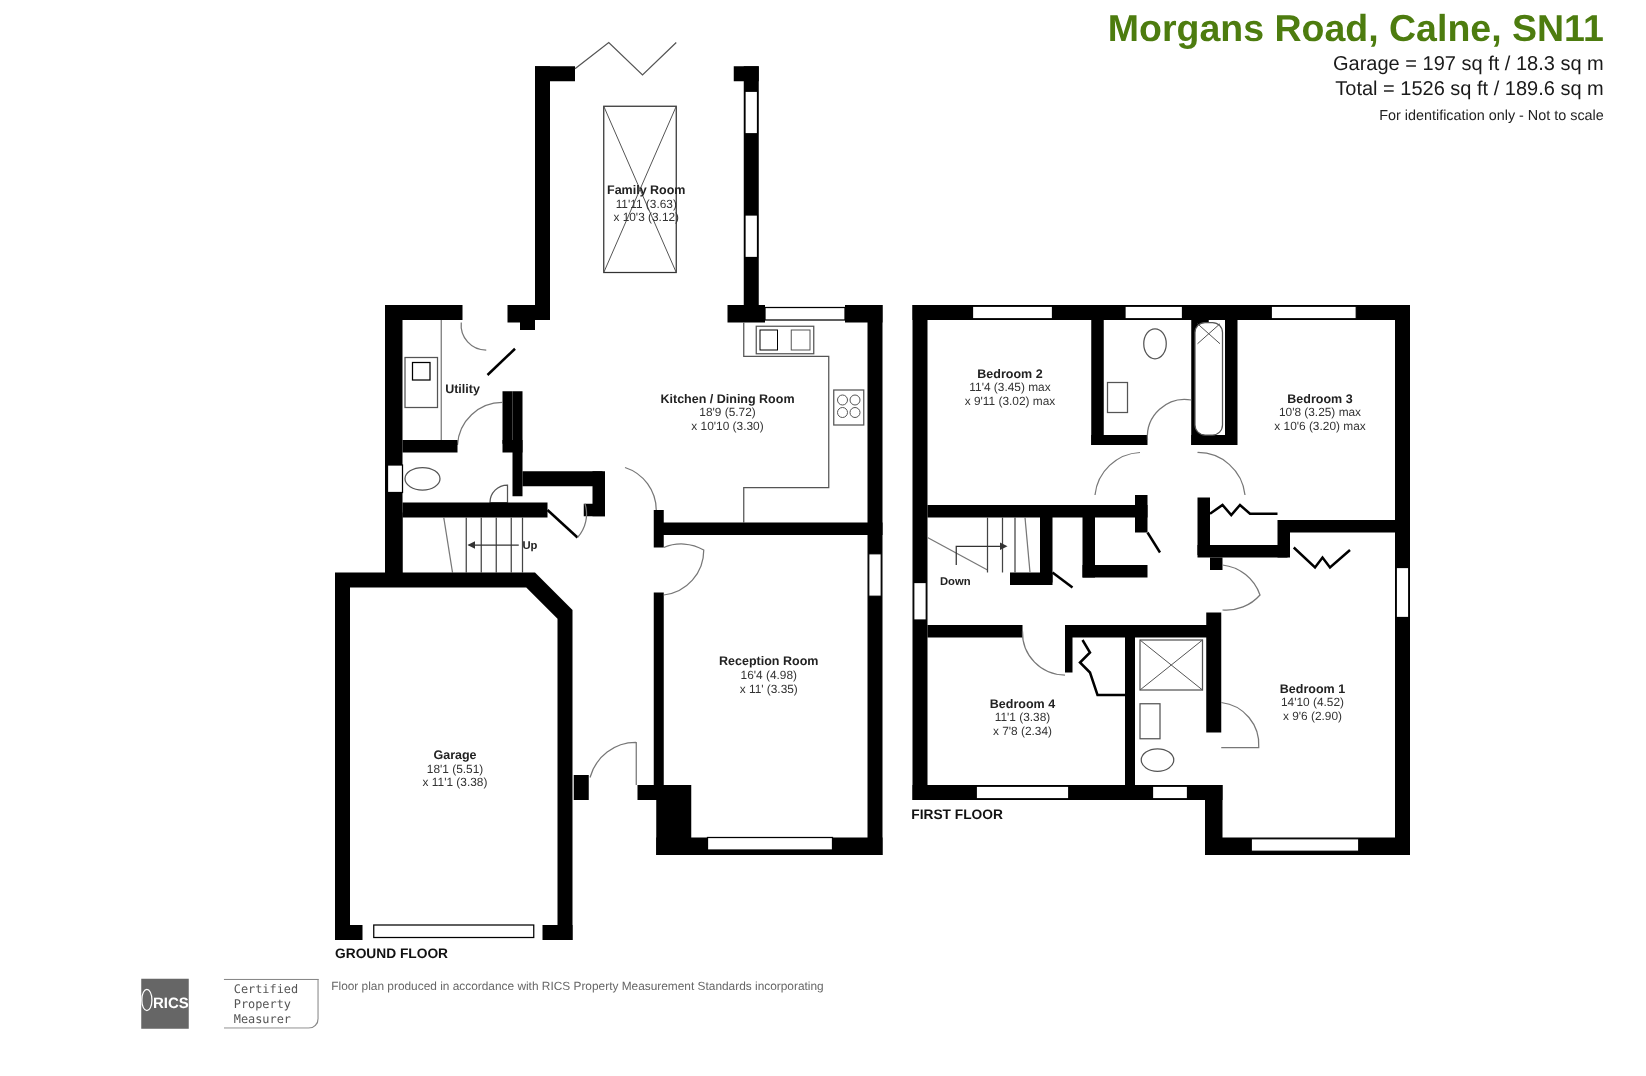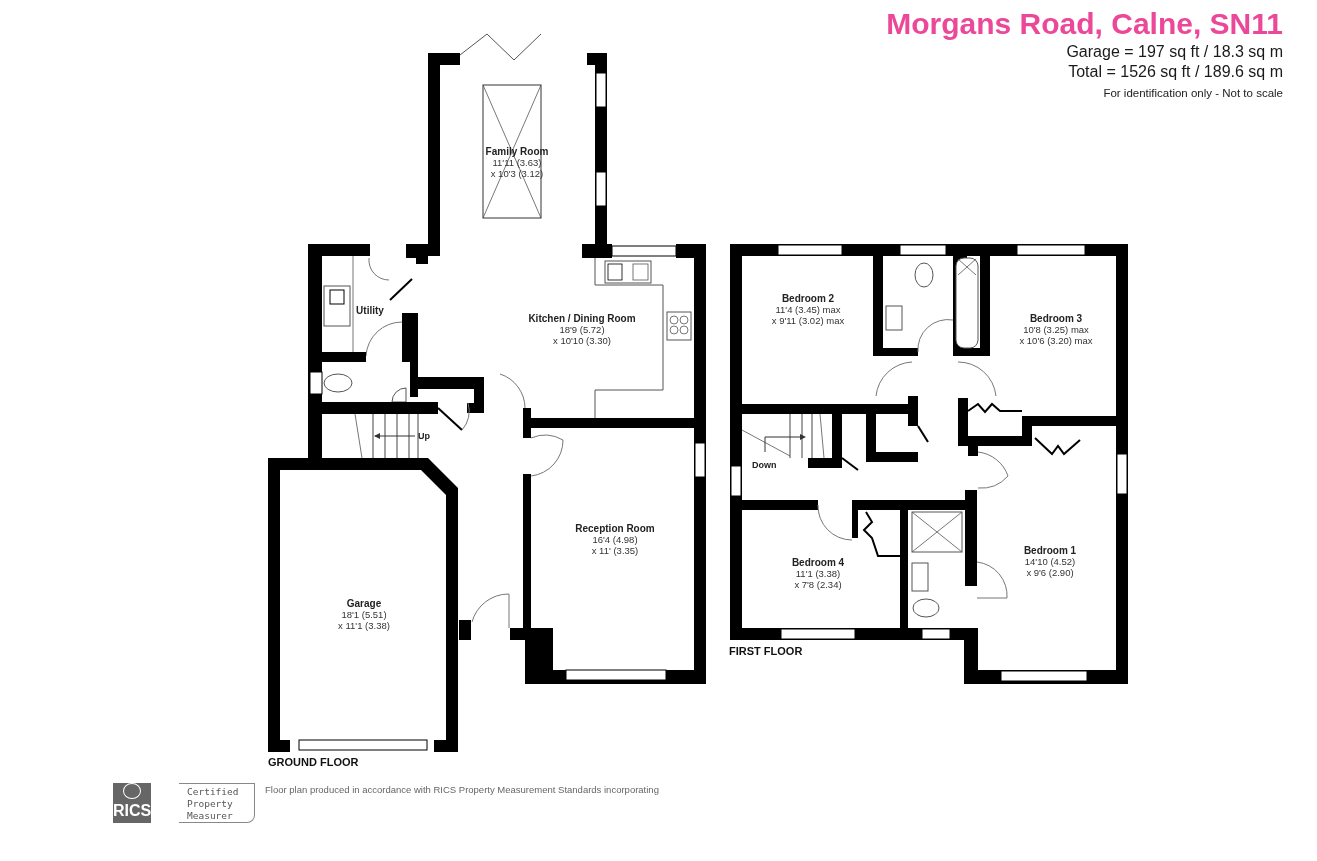--- a/index.html
+++ b/index.html
@@ -1,27 +1,27 @@
 <!DOCTYPE html>
 <html><head>
 <meta charset="utf-8">
 <style>
   html, body { margin: 0; padding: 0; background: #ffffff; }
   body { width: 1317px; height: 861px; position: relative; overflow: hidden; font-family: "Liberation Sans", sans-serif; color: #111; }
   .header { position: absolute; right: 34px; top: 6px; text-align: right; }
-  .title { font-size: 30px; font-weight: bold; letter-spacing: 0px; color: #ec4899; line-height: 36px; }
+  .title { font-size: 30px; font-weight: bold; letter-spacing: 0px; color: #4d7c0f; line-height: 36px; }
   .area-line { font-size: 16px; line-height: 20px; color: #1a1a1a; }
   .disclaimer { font-size: 11.5px; line-height: 18px; margin-top: 2px; color: #222; }
   svg.plan { position: absolute; left: 0; top: 0; }
   .room-name { font-family: "Liberation Sans", sans-serif; font-size: 10px; font-weight: bold; fill: #222; }
   .room-dim { font-family: "Liberation Sans", sans-serif; font-size: 9.5px; fill: #333; }
   .floor-label { font-family: "Liberation Sans", sans-serif; font-size: 11px; font-weight: bold; fill: #111; }
   .small-label { font-family: "Liberation Sans", sans-serif; font-size: 9px; font-weight: bold; fill: #222; }
   .footer { position: absolute; left: 113px; top: 783px; display: flex; align-items: flex-start; }
-  .rics-logo { width: 38px; height: 40px; background: #666; color: #fff; font-size: 16px; font-weight: bold; display: flex; flex-direction: column; align-items: center; justify-content: flex-end; padding-bottom: 3px; box-sizing: border-box; }
+  .rics-logo { width: 38px; height: 40px; background: #666; color: #fff; font-size: 12px; font-weight: bold; display: flex; flex-direction: row; align-items: center; justify-content: flex-end; padding-bottom: 3px; box-sizing: border-box; }
   .rics-emblem { width: 16px; height: 16px; border-radius: 50%; border: 1.5px solid #fff; margin-bottom: 3px; }
   .cert-box { width: 76px; height: 40px; border: 1px solid #888; border-left: none; border-radius: 0 0 8px 0; font-family: "DejaVu Sans Mono", monospace; font-size: 9.5px; line-height: 12px; color: #555; padding: 2px 0 0 8px; box-sizing: border-box; margin-left: 28px; }
   .footnote { margin-left: 10px; font-size: 9.5px; line-height: 13px; color: #666; margin-top: 0px; text-align: right; }
 </style>
 </head>
 <body>
 
 <div class="header">
   <div class="title">Morgans Road, Calne, SN11</div>
   <div class="area-line">Garage = 197 sq ft / 18.3 sq m</div>

